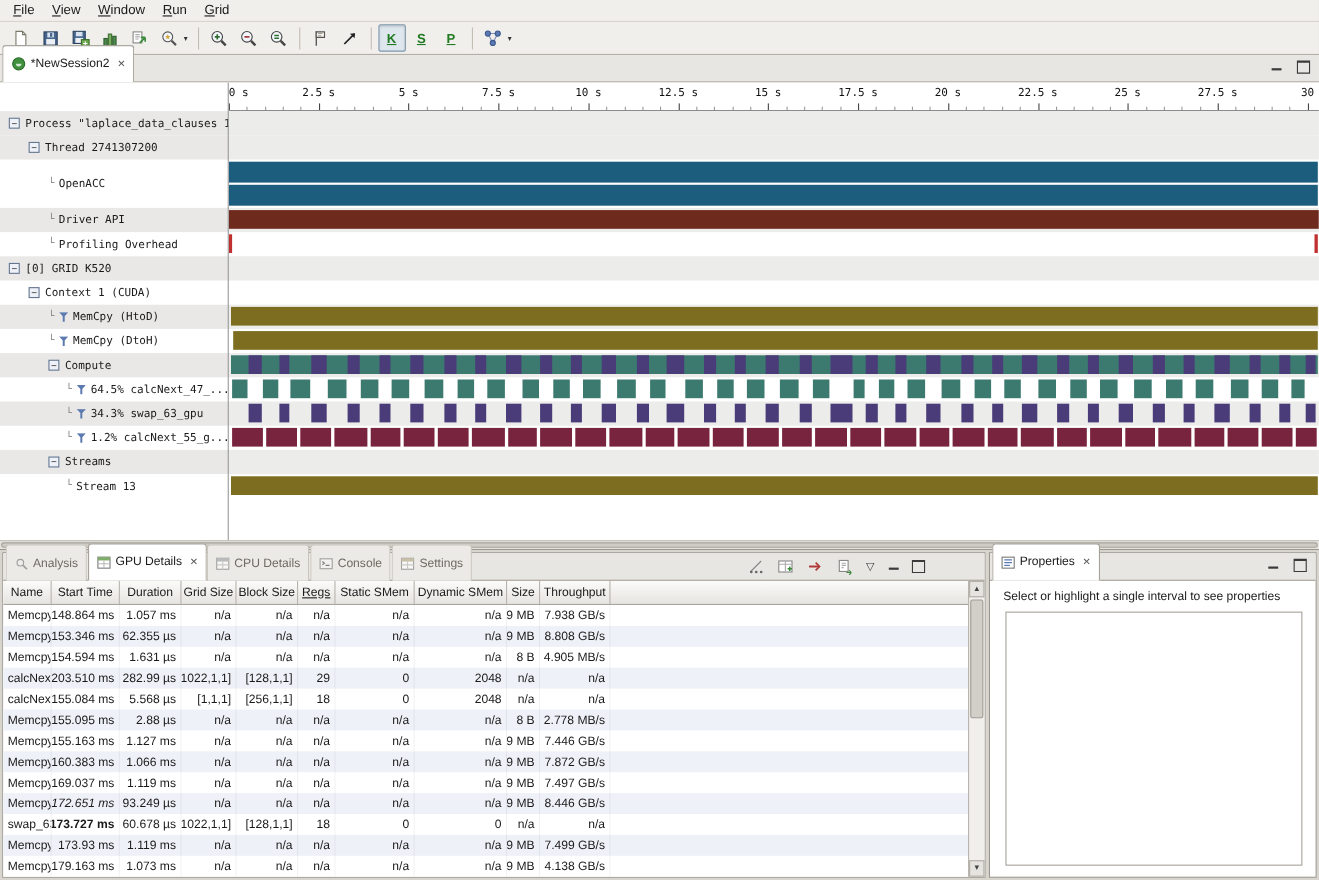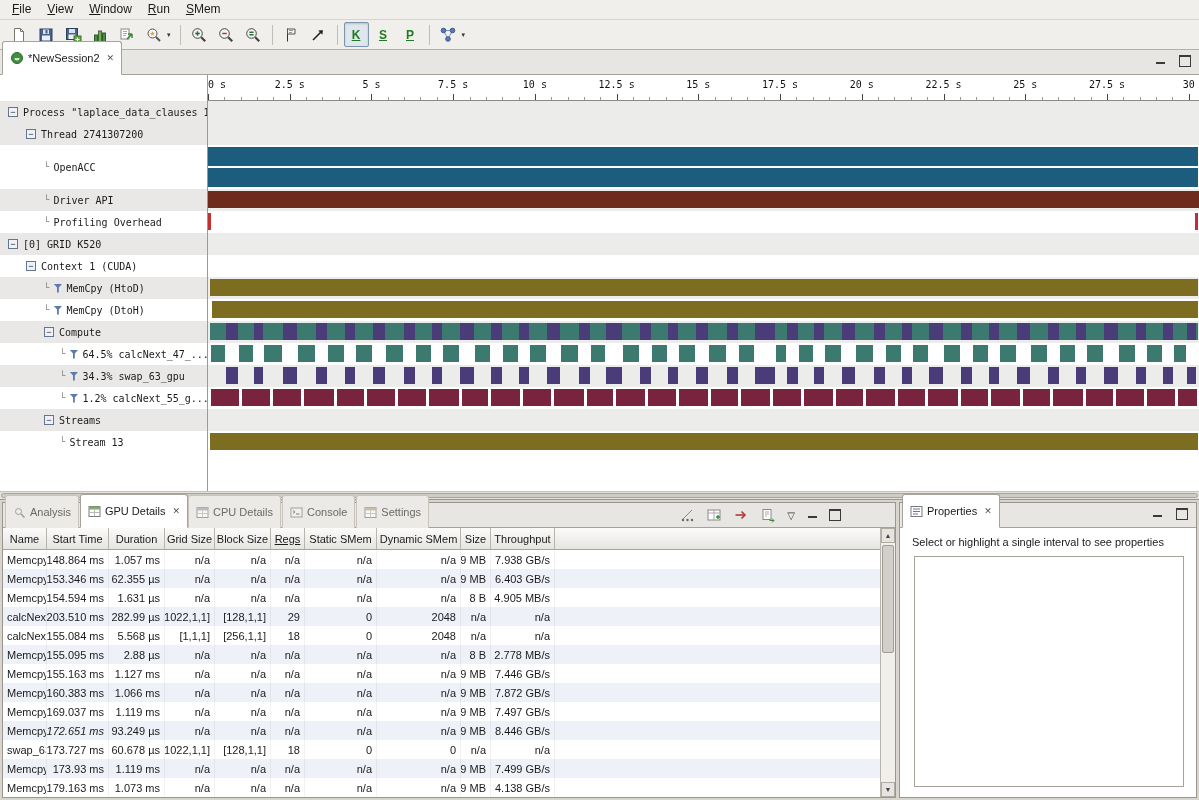--- a/index.html
+++ b/index.html
@@ -81,21 +81,21 @@
 </head>
 <body>
 
 <div class="app">
 
   <div class="menubar">
       <span class="menu-item">File</span>
       <span class="menu-item">View</span>
       <span class="menu-item">Window</span>
       <span class="menu-item">Run</span>
-      <span class="menu-item">SMem</span>
+      <span class="menu-item">Grid</span>
     </div>
 
   <div class="toolbar">
       <span class="tbtn">
         <svg width="18" height="18" viewBox="0 0 18 18">
           <path d="M4.5 2.5h6l3 3v10h-9z" fill="#fff" stroke="#7a7a6a"></path>
           <path d="M10.5 2.5v3h3" fill="none" stroke="#7a7a6a"></path>
         </svg>
       </span>
       <span class="tbtn">
@@ -696,21 +696,21 @@
               <div class="trow alt">
                 <div class="tcell" style="width: 44px;">Memcpy</div>
                 <div class="tcell num" style="width: 62px;">153.346 ms</div>
                 <div class="tcell num" style="width: 56px;">62.355 µs</div>
                 <div class="tcell num" style="width: 50px;">n/a</div>
                 <div class="tcell num" style="width: 56px;">n/a</div>
                 <div class="tcell num" style="width: 34px;">n/a</div>
                 <div class="tcell num" style="width: 72px;">n/a</div>
                 <div class="tcell num" style="width: 84px;">n/a</div>
                 <div class="tcell num" style="width: 30px;">9 MB</div>
-                <div class="tcell num" style="width: 64px;">6.403 GB/s</div>
+                <div class="tcell num" style="width: 64px;">8.808 GB/s</div>
                 <div class="tcell tfill"></div>
               </div>
               <div class="trow">
                 <div class="tcell" style="width: 44px;">Memcpy</div>
                 <div class="tcell num" style="width: 62px;">154.594 ms</div>
                 <div class="tcell num" style="width: 56px;">1.631 µs</div>
                 <div class="tcell num" style="width: 50px;">n/a</div>
                 <div class="tcell num" style="width: 56px;">n/a</div>
                 <div class="tcell num" style="width: 34px;">n/a</div>
                 <div class="tcell num" style="width: 72px;">n/a</div>
@@ -805,21 +805,21 @@
                 <div class="tcell num" style="width: 56px;">n/a</div>
                 <div class="tcell num" style="width: 34px;">n/a</div>
                 <div class="tcell num" style="width: 72px;">n/a</div>
                 <div class="tcell num" style="width: 84px;">n/a</div>
                 <div class="tcell num" style="width: 30px;">9 MB</div>
                 <div class="tcell num" style="width: 64px;">8.446 GB/s</div>
                 <div class="tcell tfill"></div>
               </div>
               <div class="trow">
                 <div class="tcell" style="width: 44px;">swap_63</div>
-                <div class="tcell num" style="width: 62px;">173.727 ms</div>
+                <div class="tcell num" style="width: 62px; font-weight: bold;">173.727 ms</div>
                 <div class="tcell num" style="width: 56px;">60.678 µs</div>
                 <div class="tcell num" style="width: 50px;">[1022,1,1]</div>
                 <div class="tcell num" style="width: 56px;">[128,1,1]</div>
                 <div class="tcell num" style="width: 34px;">18</div>
                 <div class="tcell num" style="width: 72px;">0</div>
                 <div class="tcell num" style="width: 84px;">0</div>
                 <div class="tcell num" style="width: 30px;">n/a</div>
                 <div class="tcell num" style="width: 64px;">n/a</div>
                 <div class="tcell tfill"></div>
               </div>

